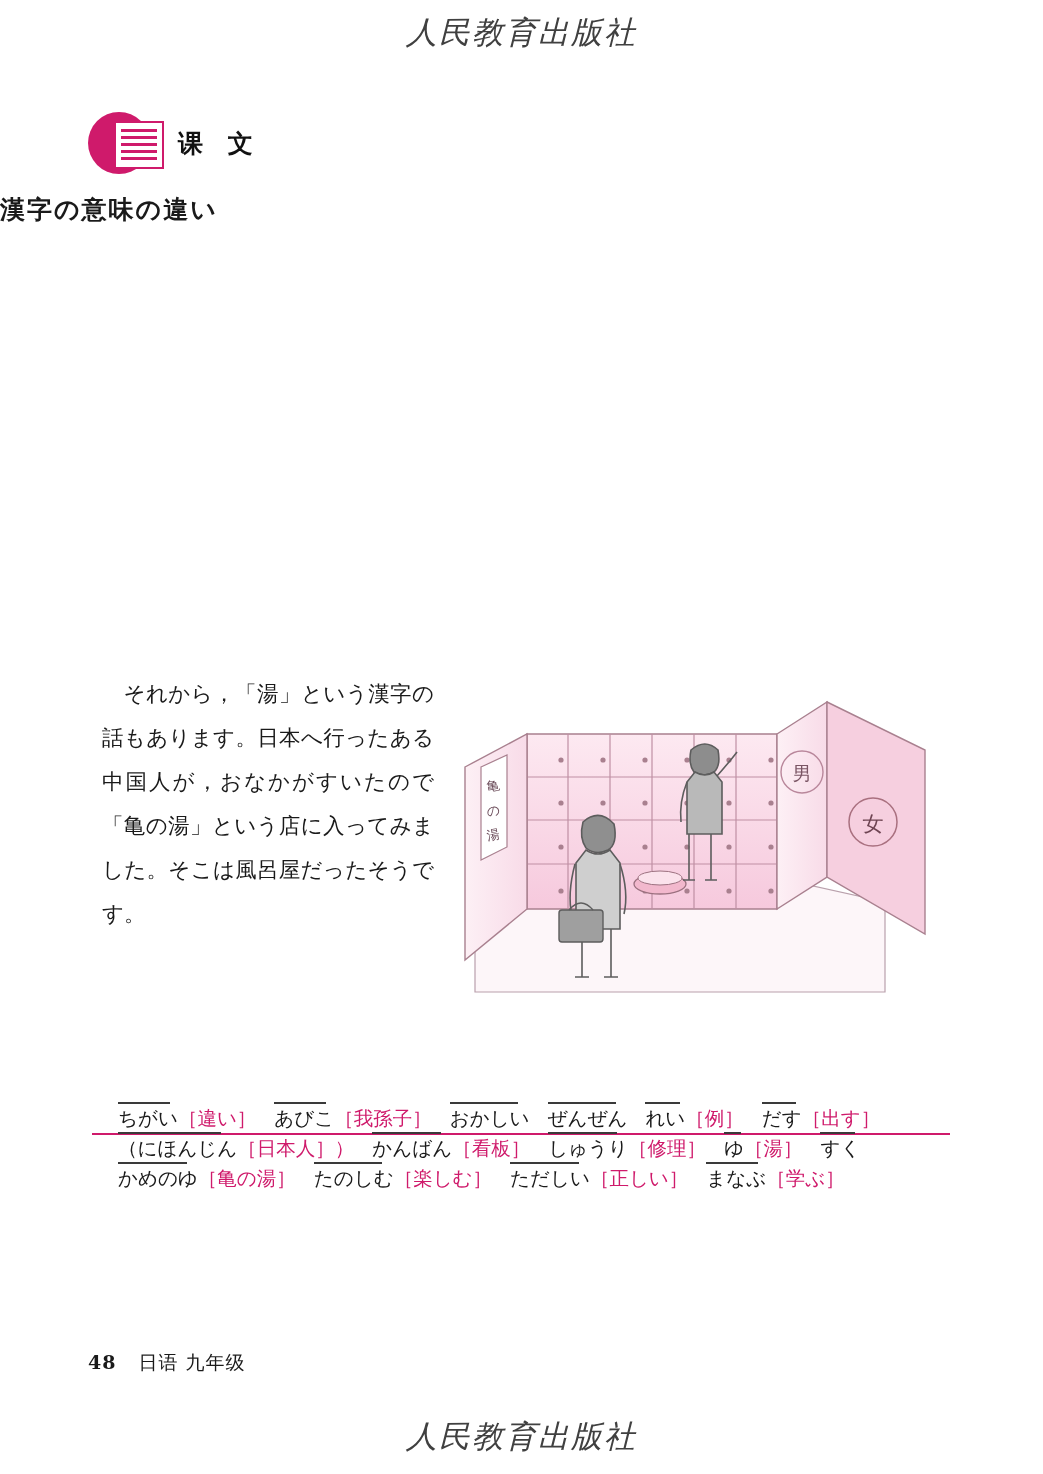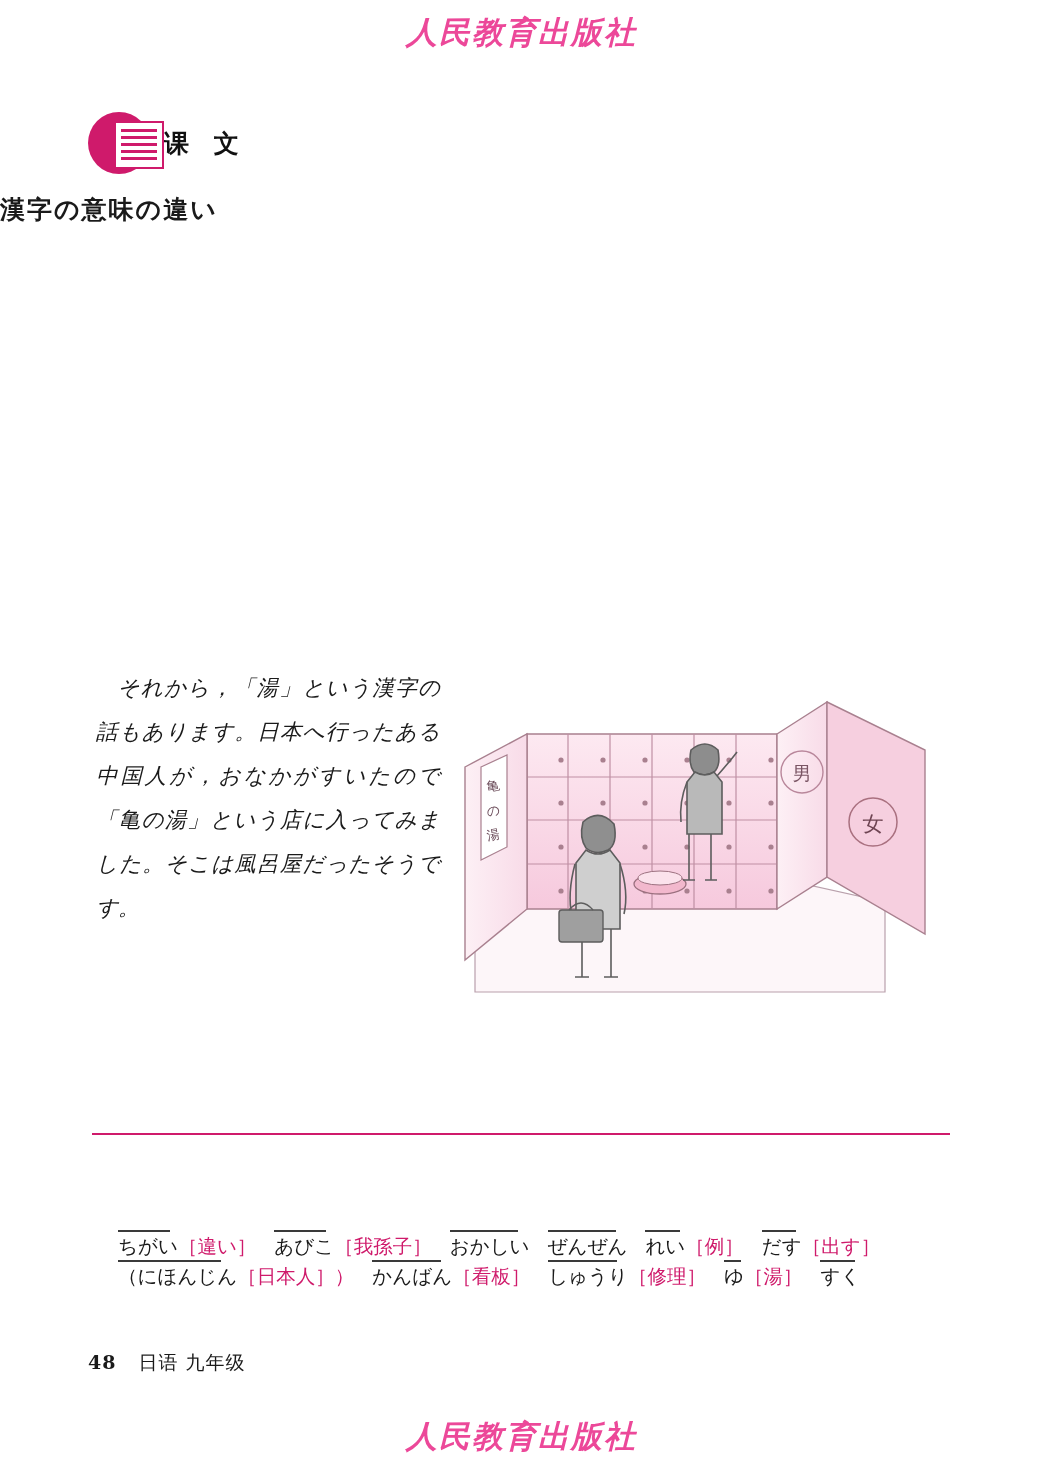--- a/index.html
+++ b/index.html
@@ -11,33 +11,33 @@
     position:relative;
     overflow:hidden;
   }
   .page { position:relative; width:1043px; height:1474px; }
 
   
   .publisher-mark {
     position:absolute; left:0; width:100%;
     text-align:center;
     font-family:"DejaVu Serif", serif;
-    font-weight:bold;
-    color:#ec4899;
+    font-weight:normal;
+    color:#404040;
     font-size:31px;
     letter-spacing:2px;
     font-style:italic;
   }
   .publisher-top { top:12px; }
   .publisher-bottom { bottom:16px; }
 
   
   .section-head {
     position:absolute; left:88px; top:112px;
-    display:flex; align-items:center; 
+    display:flex; align-items:center; gap:14px;
   }
   .sec-icon { position:relative; width:76px; height:62px; }
   .sec-icon .circle {
     position:absolute; left:0; top:0;
     width:62px; height:62px; border-radius:50%;
     background:#cf1a6b;
   }
   .sec-icon .book {
     position:absolute; left:26px; top:9px;
     width:46px; height:44px;
@@ -68,37 +68,37 @@
   .body-col {
     position:absolute; left:92px; top:322px; width:860px;
     font-size:21.5px; line-height:40px; text-align:justify;
   }
   .body-col p { margin:0; text-indent:2em; }
 
   .wrap-col {
     position:absolute; left:92px; top:662px; width:352px;
     font-size:21.5px; line-height:44px; text-align:justify;
   }
-  .wrap-col p { margin:4px; text-indent:1em;font-style:italic; }
+  .wrap-col p { margin:10px; text-indent:1em; }
 
   
   .illus {
     position:absolute; left:455px; top:672px;
     width:492px; height:340px;
   }
 
   
   .divider {
     position:absolute; left:92px; top:1133px;
     width:858px; height:2px; background:#cf1a6b;
   }
 
   
   .vocab {
-    position:absolute; left:118px; top:1232px; width:830px;
+    position:absolute; left:118px; top:1104px; width:830px;
     font-size:19.5px; line-height:30px;
   }
   .vline { white-space:nowrap; }
   .w { display:inline-block; margin-right:18px; white-space:nowrap; }
   .kana { position:relative; display:inline-block; }
   .kana::after {
     content:""; position:absolute; left:0; right:14%;
     top:-2px; height:2px; background:#3a3a3a;
   }
   .kanji { color:#cf1a6b; }
@@ -237,20 +237,23 @@
 
   <div class="divider"></div>
 
   <div class="vocab">
     <div class="vline">
       <span class="w"><span class="kana">ちがい</span><span class="kanji">［違い］</span></span><span class="w"><span class="kana">あびこ</span><span class="kanji">［我孫子］</span></span><span class="w"><span class="kana">おかしい</span><span class="kanji"></span></span><span class="w"><span class="kana">ぜんぜん</span><span class="kanji"></span></span><span class="w"><span class="kana">れい</span><span class="kanji">［例］</span></span><span class="w"><span class="kana">だす</span><span class="kanji">［出す］</span></span>
     </div>
     <div class="vline">
       <span class="w"><span class="kana">（にほんじん</span><span class="kanji">［日本人］）</span></span><span class="w"><span class="kana">かんばん</span><span class="kanji">［看板］</span></span><span class="w"><span class="kana">しゅうり</span><span class="kanji">［修理］</span></span><span class="w"><span class="kana">ゆ</span><span class="kanji">［湯］</span></span><span class="w"><span class="kana">すく</span><span class="kanji"></span></span>
     </div>
+    <div class="vline">
+      <span class="w"><span class="kana">かめのゆ</span><span class="kanji">［亀の湯］</span></span><span class="w"><span class="kana">たのしむ</span><span class="kanji">［楽しむ］</span></span><span class="w"><span class="kana">ただしい</span><span class="kanji">［正しい］</span></span><span class="w"><span class="kana">まなぶ</span><span class="kanji">［学ぶ］</span></span>
+    </div>
   </div>
 
   <div class="footer">
     <span class="pg">48</span><span>日语 九年级</span>
   </div>
 
   <div class="publisher-mark publisher-bottom">人民教育出版社</div>
 </div>
 
 </body></html>

